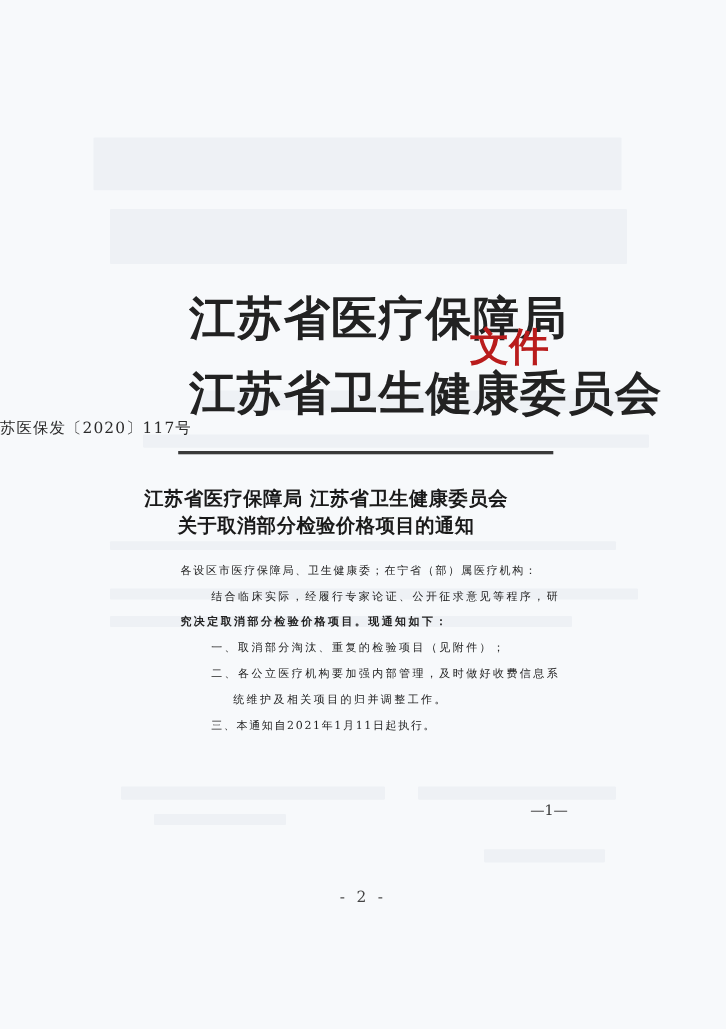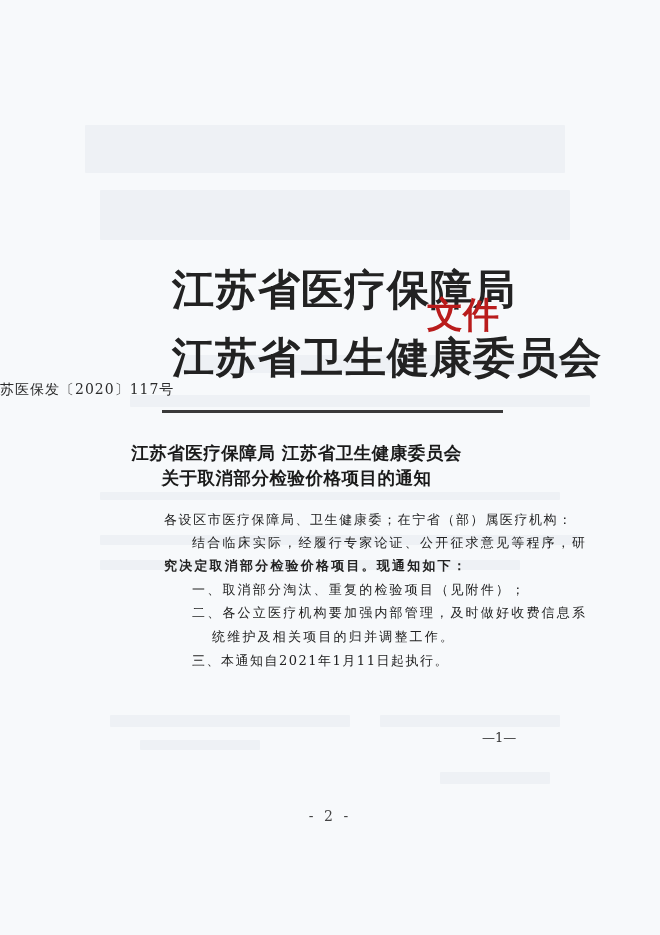--- a/index.html
+++ b/index.html
@@ -24,21 +24,21 @@
     }
     .rule {
       position: absolute; left: 162px; top: 410px; width: 341px; height: 3px;
       background: #3a3a3a;
     }
     .title {
       left: 0; width: 593px; text-align: center;
       font-size: 17.5px; font-weight: bold; color: #1a1a1a; letter-spacing: 0.5px;
     }
     .body-text {
-      font-size: 13px; color: #222; letter-spacing: 2.2px; line-height: 20px;
+      font-size: 10px; color: #222; letter-spacing: 2.2px; line-height: 20px;
     }
     .pageref { font-size: 13px; color: #333; }
     .pagenum { font-size: 14px; color: #444; letter-spacing: 3px; }
   </style>
 </head>
 <body>
 
 <div>
   <div class="ghost" style="left:85px;top:125px;width:480px;height:48px;"></div>
   <div class="ghost" style="left:100px;top:190px;width:470px;height:50px;"></div>

